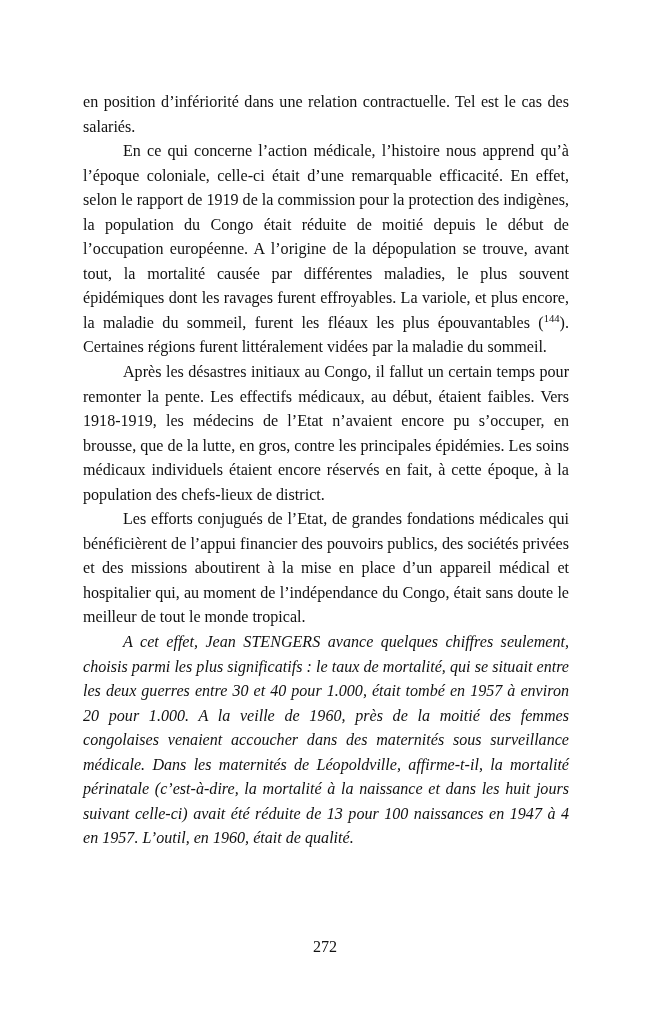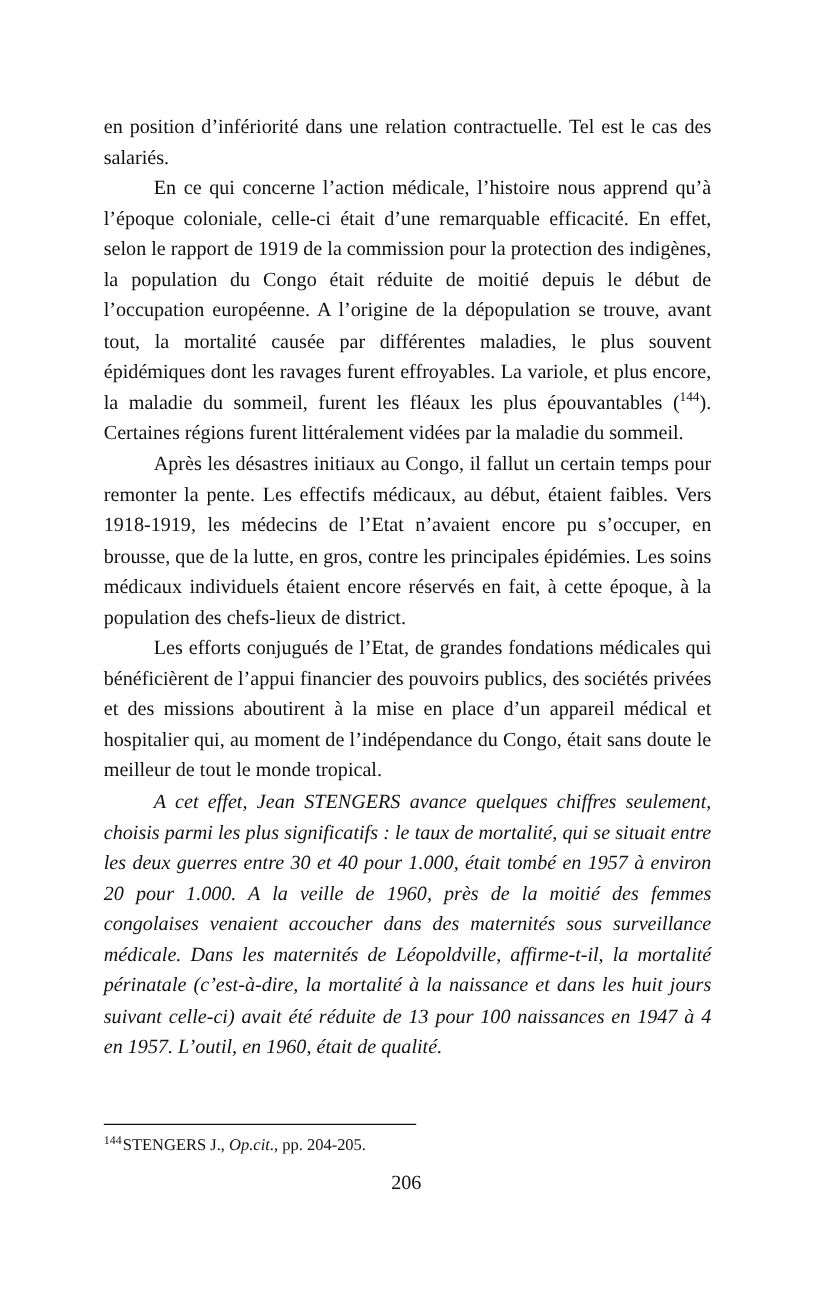--- a/index.html
+++ b/index.html
@@ -95,20 +95,16 @@
     <p class="body-para"><span>En ce qui concerne l’action médicale, l’histoire nous apprend qu’à l’époque coloniale, celle-ci était d’une remarquable efficacité. En effet, selon le rapport de 1919 de la commission pour la protection des indigènes, la population du Congo était réduite de moitié depuis le début de l’occupation européenne. A l’origine de la dépopulation se trouve, avant tout, la mortalité causée par différentes maladies, le plus souvent épidémiques dont les ravages furent effroyables. La variole, et plus encore, la maladie du sommeil, furent les fléaux les plus épouvantables (</span><span class="fnref">144</span><span>). Certaines régions furent littéralement vidées par la maladie du sommeil.</span></p>
 
     <p class="body-para">Après les désastres initiaux au Congo, il fallut un certain temps pour remonter la pente. Les effectifs médicaux, au début, étaient faibles. Vers 1918-1919, les médecins de l’Etat n’avaient encore pu s’occuper, en brousse, que de la lutte, en gros, contre les principales épidémies. Les soins médicaux individuels étaient encore réservés en fait, à cette époque, à la population des chefs-lieux de district.</p>
 
     <p class="body-para">Les efforts conjugués de l’Etat, de grandes fondations médicales qui bénéficièrent de l’appui financier des pouvoirs publics, des sociétés privées et des missions aboutirent à la mise en place d’un appareil médical et hospitalier qui, au moment de l’indépendance du Congo, était sans doute le meilleur de tout le monde tropical.</p>
 
     <p class="body-para">A cet effet, Jean STENGERS avance quelques chiffres seulement, choisis parmi les plus significatifs&nbsp;: le taux de mortalité, qui se situait entre les deux guerres entre 30 et 40 pour 1.000, était tombé en 1957 à environ 20 pour 1.000. A la veille de 1960, près de la moitié des femmes congolaises venaient accoucher dans des maternités sous surveillance médicale. Dans les maternités de Léopoldville, affirme-t-il, la mortalité périnatale (c’est-à-dire, la mortalité à la naissance et dans les huit jours suivant celle-ci) avait été réduite de 13 pour 100 naissances en 1947 à 4 en 1957. L’outil, en 1960, était de qualité.</p>
 
   </div>
 
-  <div class="footnote-area">
-    <div class="footnote-rule"></div>
-    <p class="footnote-text"><span class="footnote-num">144</span><span>STENGERS J.,</span> <span class="footnote-italic">Op.cit</span><span>., pp. 204-205.</span></p>
-  </div>
 
-  <div class="page-number">206</div>
+  <div class="page-number">272</div>
 
 </div>
 
 </body></html>

